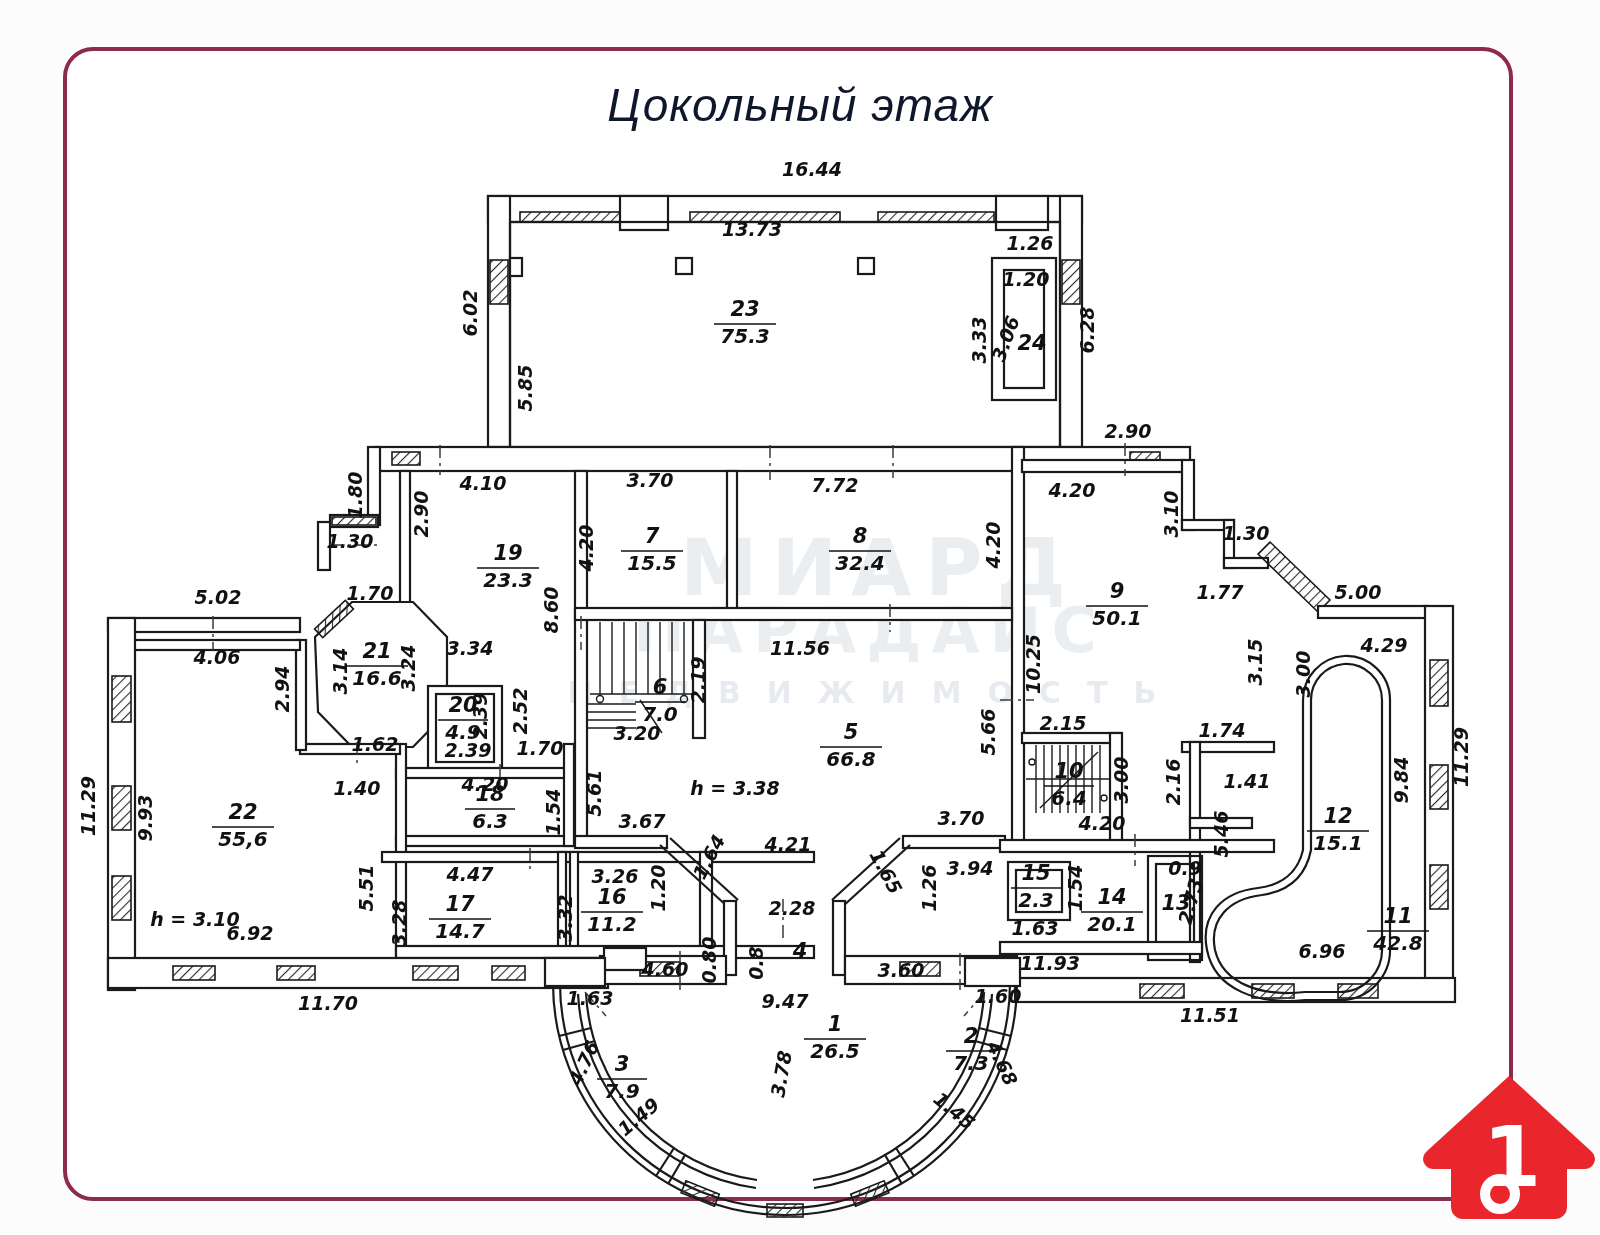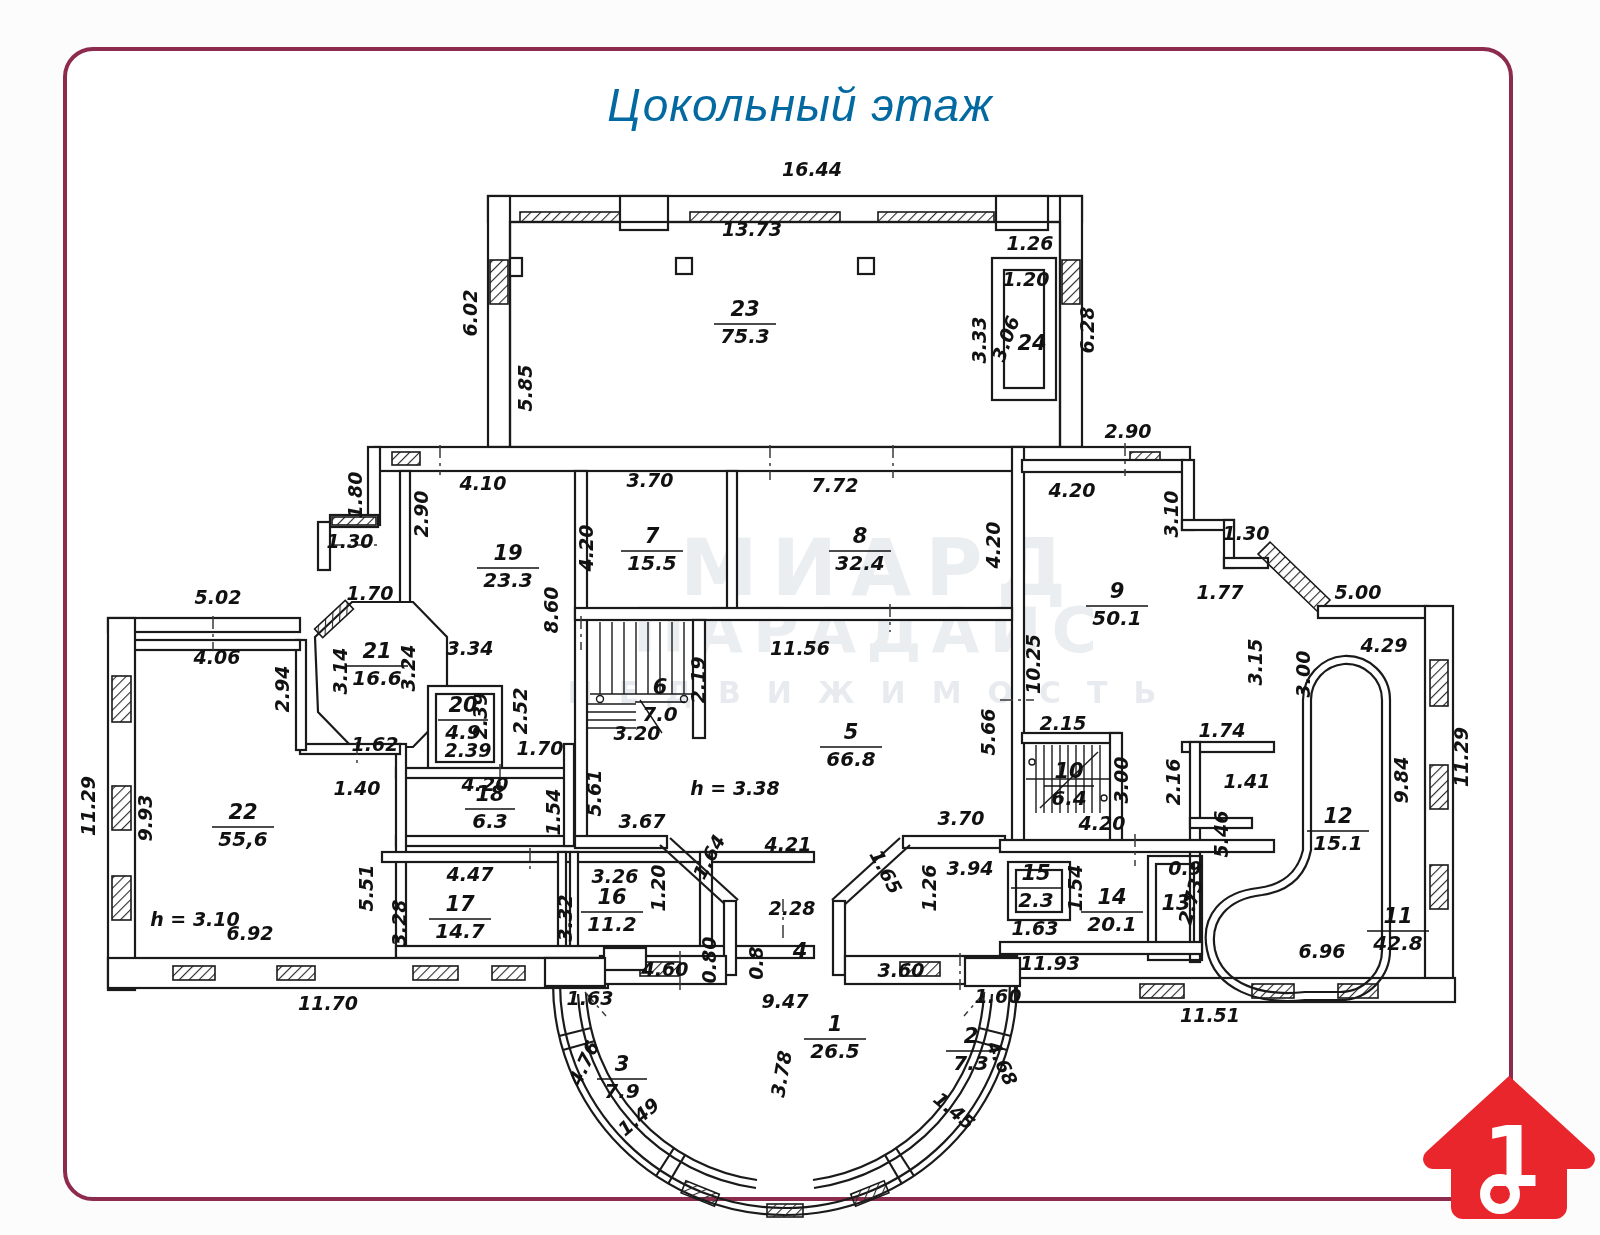--- a/index.html
+++ b/index.html
@@ -1,20 +1,20 @@
 <!DOCTYPE html>
 <html><head>
 <meta charset="utf-8">
 <style>
   html,body{margin:0;padding:0;background:#fdfcfd;width:1600px;height:1235px;overflow:hidden}
   .stage{position:relative;width:1600px;height:1235px;font-family:"DejaVu Sans",sans-serif}
   .card{position:absolute;left:63px;top:47px;width:1442px;height:1146px;background:#ffffff;
         border:4px solid #8d2b4f;border-radius:30px}
   .title{position:absolute;left:0;top:78px;width:1600px;text-align:center;
-         font:italic 400 46px "Liberation Sans",sans-serif;color:#0369a1;letter-spacing:1px}
+         font:italic 400 46px "Liberation Sans",sans-serif;color:#0f172a;letter-spacing:1px}
   svg.plan{position:absolute;left:0;top:0}
   .wall{fill:#ffffff;stroke:#1a1a1a;stroke-width:2.2}
   .wline{fill:none;stroke:#1a1a1a;stroke-width:2.2}
   .win{fill:url(#hatch);stroke:#1a1a1a;stroke-width:1.6}
   .dash{stroke:#3a3a3a;stroke-width:1.5;stroke-dasharray:13 5 3 5;fill:none}
   .st{stroke:#1a1a1a;stroke-width:1.4;fill:none}
   text.dim{font:italic 600 19px "DejaVu Sans",sans-serif;fill:#111}
   text.rnum{font:italic 700 21px "DejaVu Sans",sans-serif;fill:#111}
   text.rarea{font:italic 700 20px "DejaVu Sans",sans-serif;fill:#111}
   .frac{stroke:#111;stroke-width:1.7}

